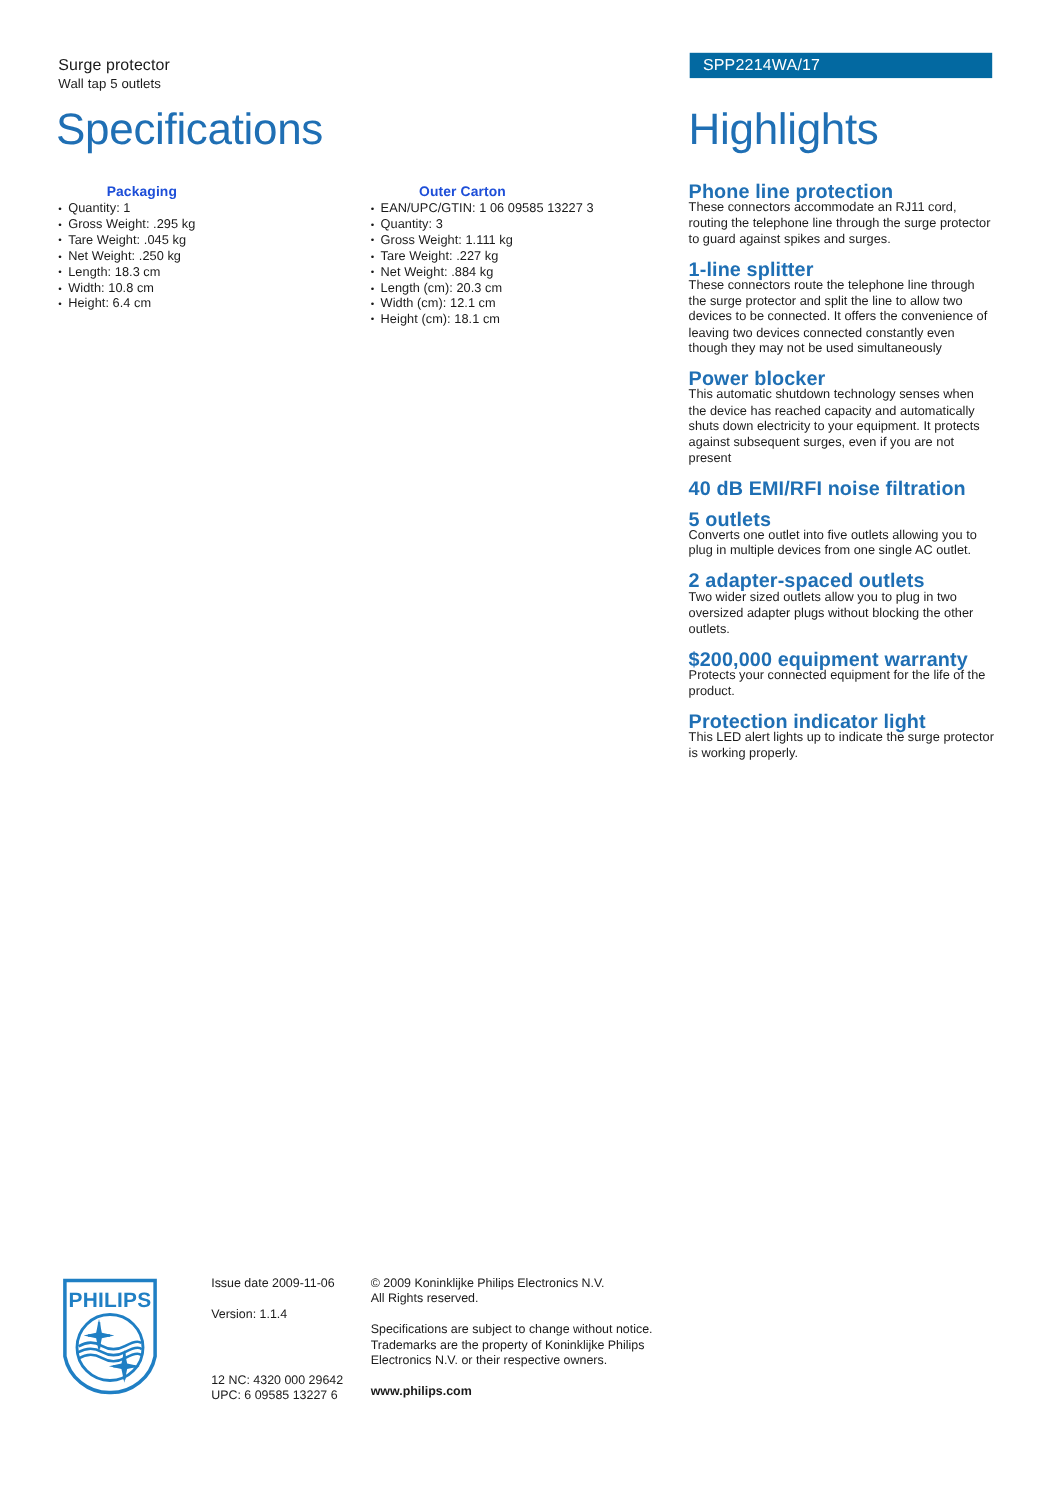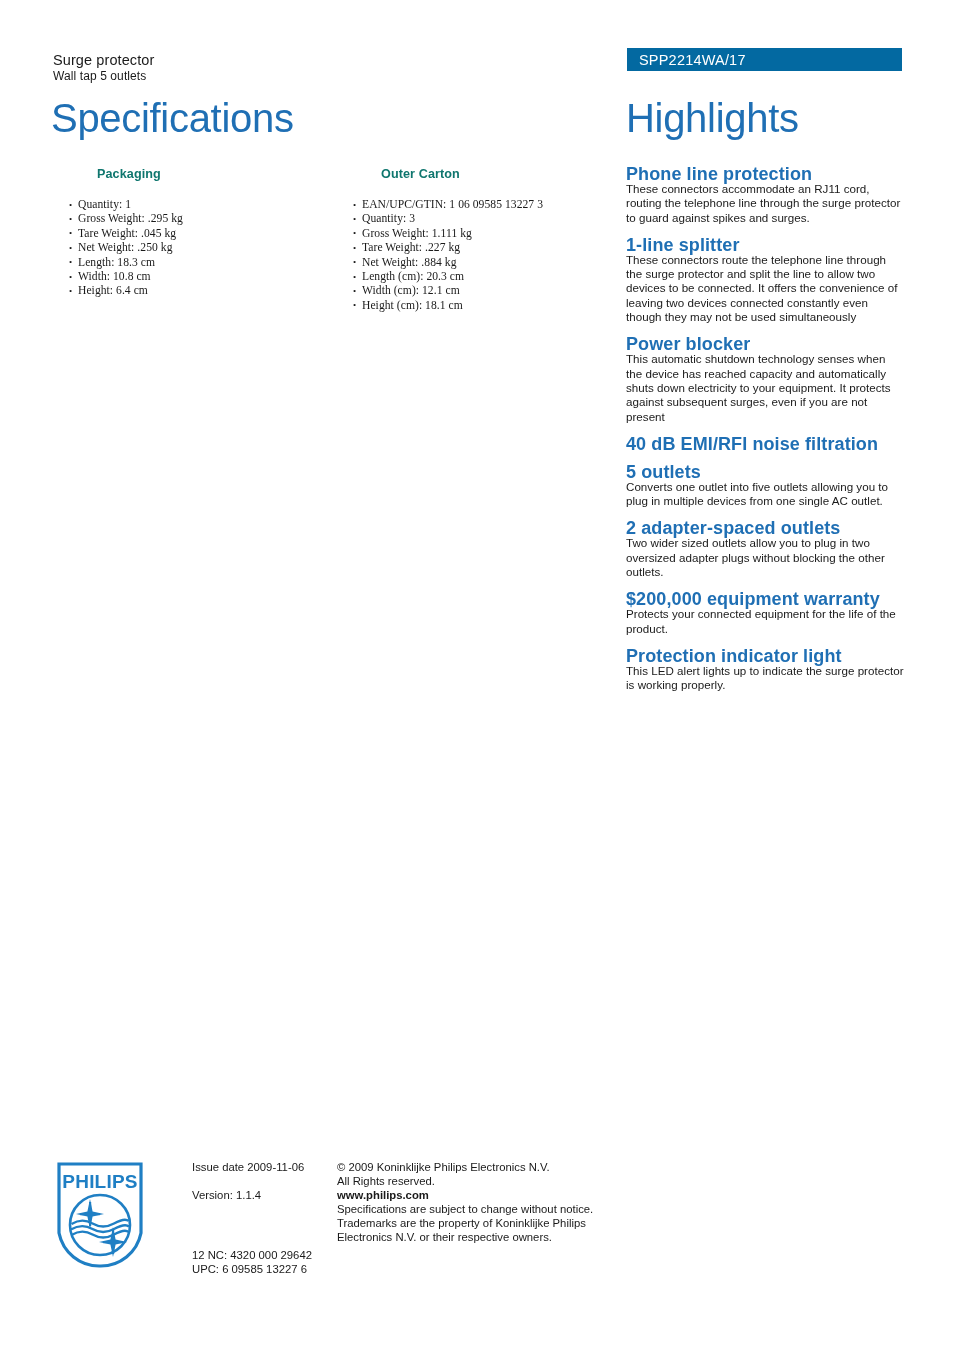--- a/index.html
+++ b/index.html
@@ -79,34 +79,33 @@
     position: absolute;
     top: 167px;
   }
   .col-pack   { left: 53px;  width: 265px; }
   .col-carton { left: 337px; width: 275px; }
   .col-high   { left: 626px; width: 278px; }
 
   .spec-group { margin-bottom: 12px; }
 
   .spec-heading {
-    color: #0f766e;
+    color: #1d4ed8;
     font-size: 12.6px;
     line-height: 15px;
     font-weight: bold;
     margin-bottom: 1px;
     letter-spacing: 0.1px;
     padding-left: 44px;
   }
 
   .spec-list {
     list-style: none;
-    margin: 16px;
+    margin: 0;
     padding: 0;
-    font-family: Liberation Serif, serif;
   }
   .spec-list li {
     font-size: 11.6px;
     line-height: 14.4px;
     color: #1a1a1a;
     padding-left: 9px;
     position: relative;
     letter-spacing: 0.05px;
   }
   .spec-list li::before {
@@ -159,21 +158,21 @@
     position: absolute;
     left: 337px;
     top: 1160px;
     width: 270px;
     font-size: 11.3px;
     line-height: 14px;
     color: #1a1a1a;
   }
   .foot-gap { height: 14px; }
   .nc-block { position: absolute; left: 192px; top: 1248px; width: 150px; font-size: 11.3px; line-height: 14px; color:#1a1a1a;}
-  .web-block { position: absolute; left: 337px; top: 1188px; font-size: 11.3px; line-height: 14px; font-weight: bold; color:#1a1a1a;}
+  .web-block { position: absolute; left: 337px; top: 1258px; font-size: 11.3px; line-height: 14px; font-weight: bold; color:#1a1a1a;}
 </style>
 </head>
 <body>
 
 <div class="page">
 
   <div class="product-head">
     <div class="product-title">Surge protector</div>
     <div class="product-subtitle">Wall tap 5 outlets</div>
   </div>

